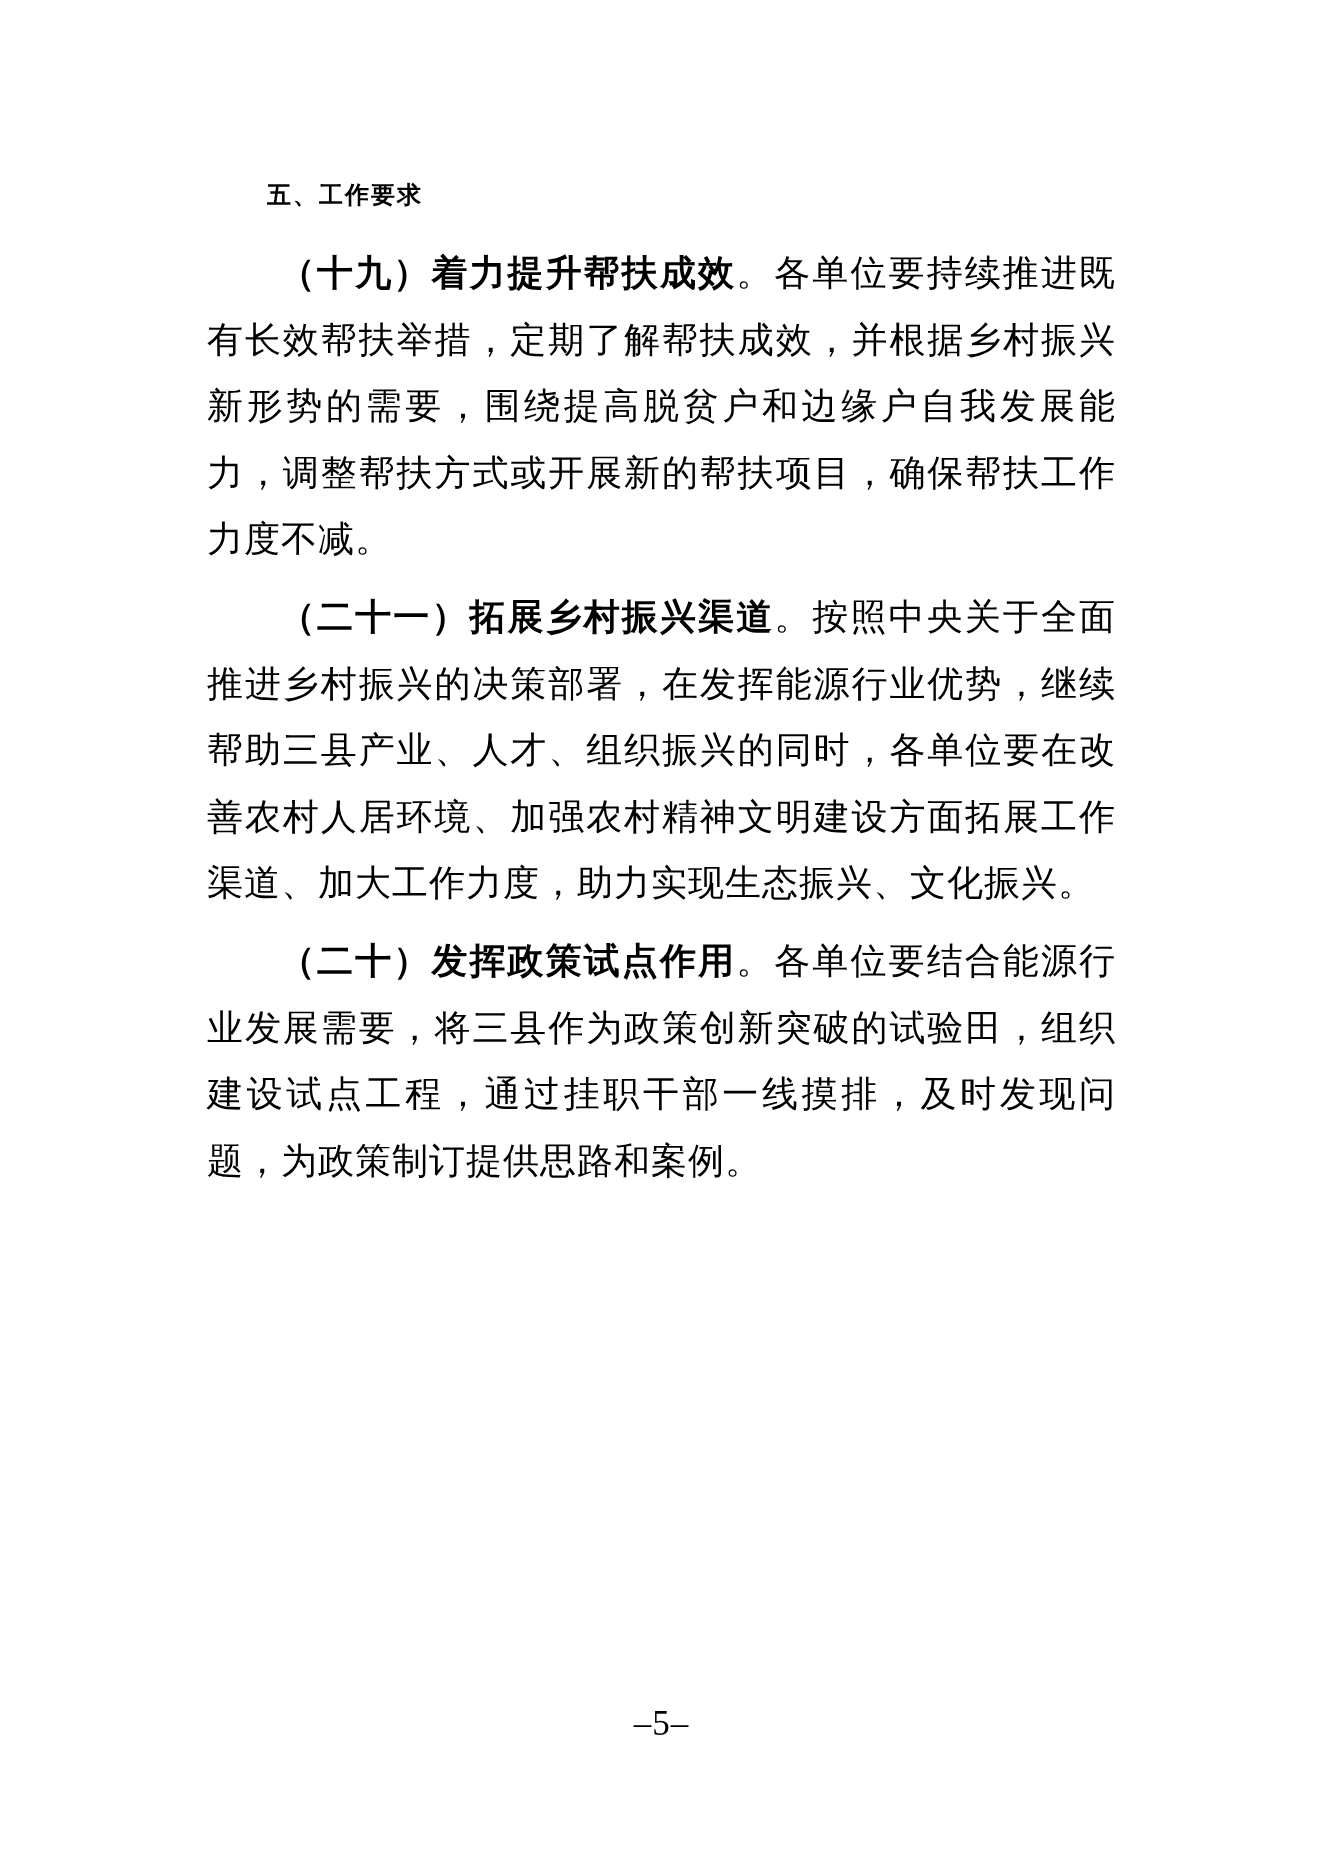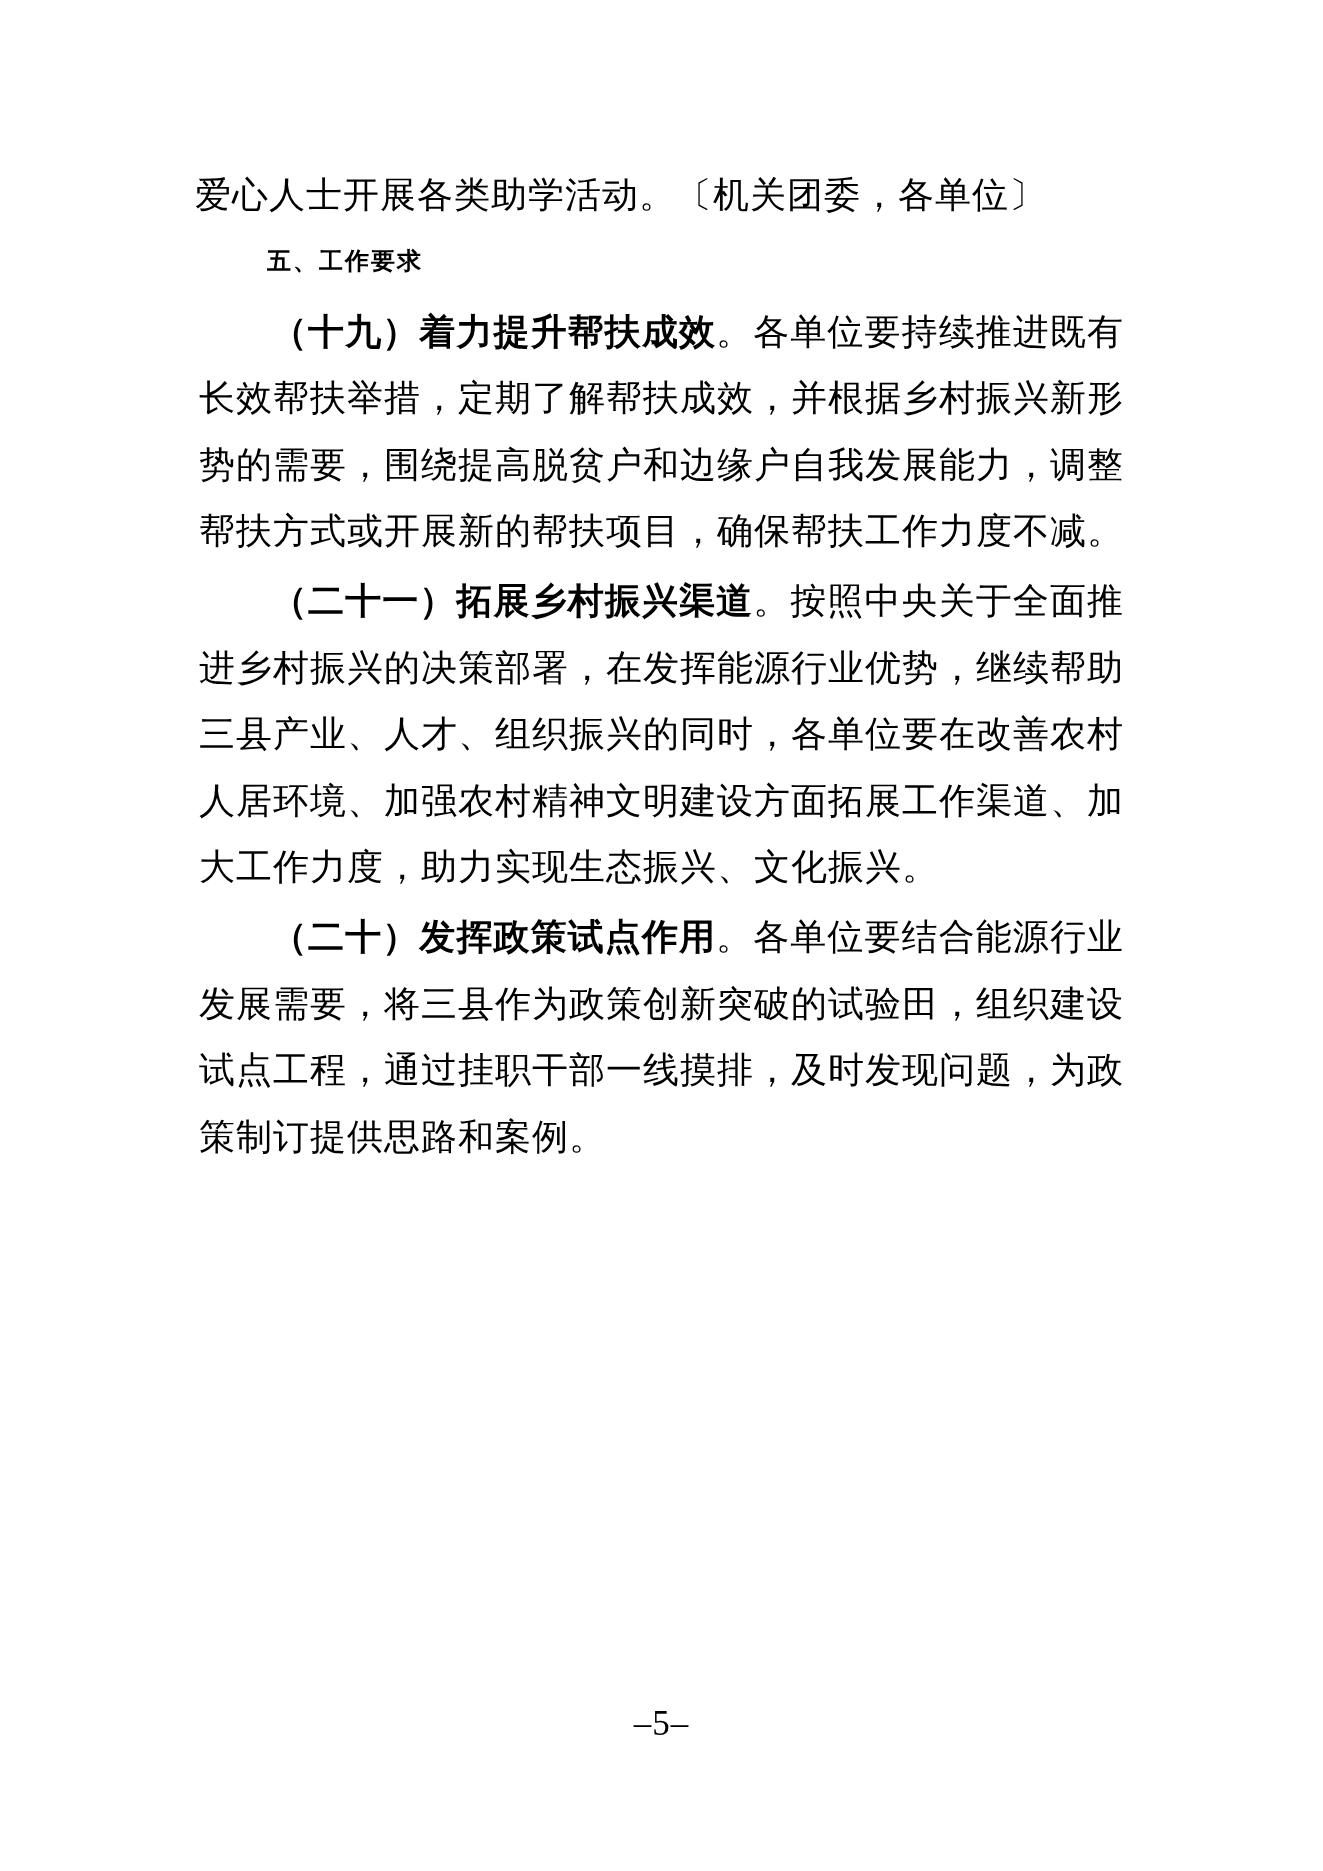--- a/index.html
+++ b/index.html
@@ -38,21 +38,21 @@
   .section-heading {
     margin: 0;
     font-size: 24px;
     font-weight: 700;
     line-height: 66.4px;
     text-indent: 72px;
     font-family: "Liberation Sans", "DejaVu Sans", sans-serif;
     letter-spacing: 2px;
   }
   .para {
-    margin: 4px;
+    margin: 12px;
     text-indent: 72px;
   }
   .para .lead {
     font-weight: 700;
   }
   .footer {
     position: absolute;
     top: 1703px;
     left: 0;
     width: 100%;
@@ -63,21 +63,20 @@
     letter-spacing: 1px;
   }
 </style>
 </head>
 <body>
 
 <div class="page">
 
   <div class="content">
 
-    <p class="continuation">爱心人士开展各类助学活动。〔机关团委，各单位〕</p>
 
     <h2 class="section-heading">五、工作要求</h2>
 
     <p class="para"><span class="lead">（十九）着力提升帮扶成效</span><span>。各单位要持续推进既有长效帮扶举措，定期了解帮扶成效，并根据乡村振兴新形势的需要，围绕提高脱贫户和边缘户自我发展能力，调整帮扶方式或开展新的帮扶项目，确保帮扶工作力度不减。</span></p>
 
     <p class="para"><span class="lead">（二十一）拓展乡村振兴渠道</span><span>。按照中央关于全面推进乡村振兴的决策部署，在发挥能源行业优势，继续帮助三县产业、人才、组织振兴的同时，各单位要在改善农村人居环境、加强农村精神文明建设方面拓展工作渠道、加大工作力度，助力实现生态振兴、文化振兴。</span></p>
 
     <p class="para"><span class="lead">（二十）发挥政策试点作用</span><span>。各单位要结合能源行业发展需要，将三县作为政策创新突破的试验田，组织建设试点工程，通过挂职干部一线摸排，及时发现问题，为政策制订提供思路和案例。</span></p>
 
   </div>

